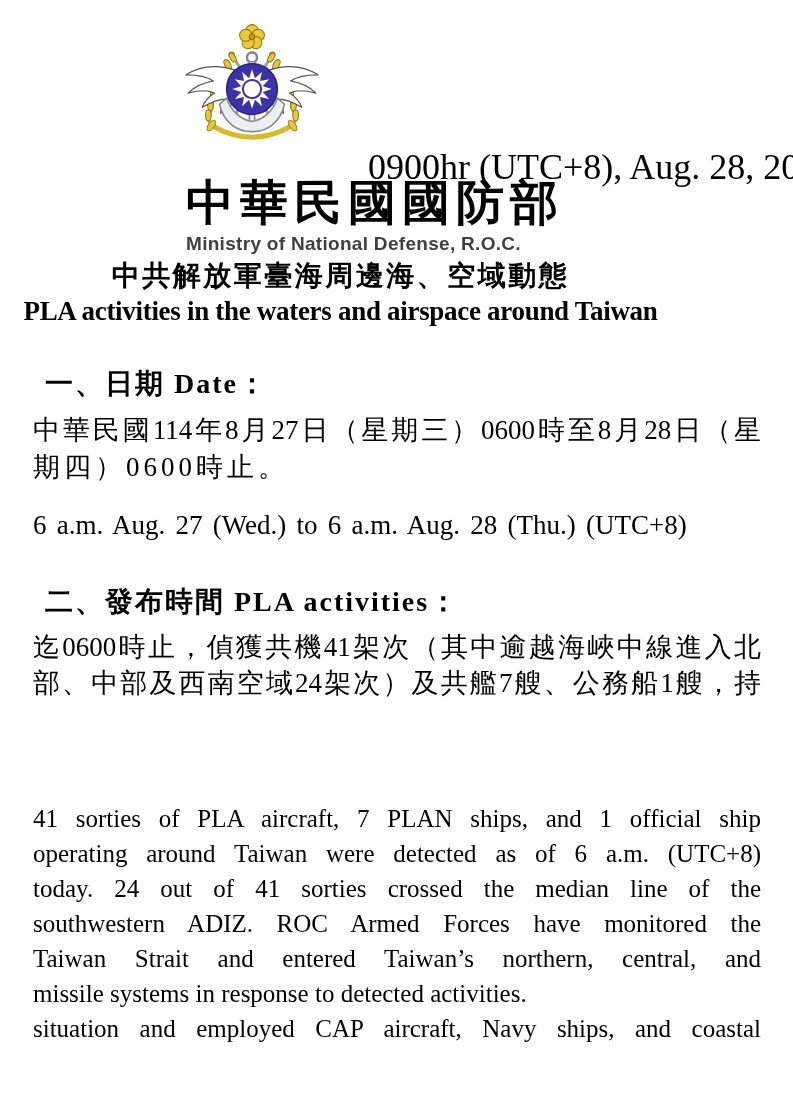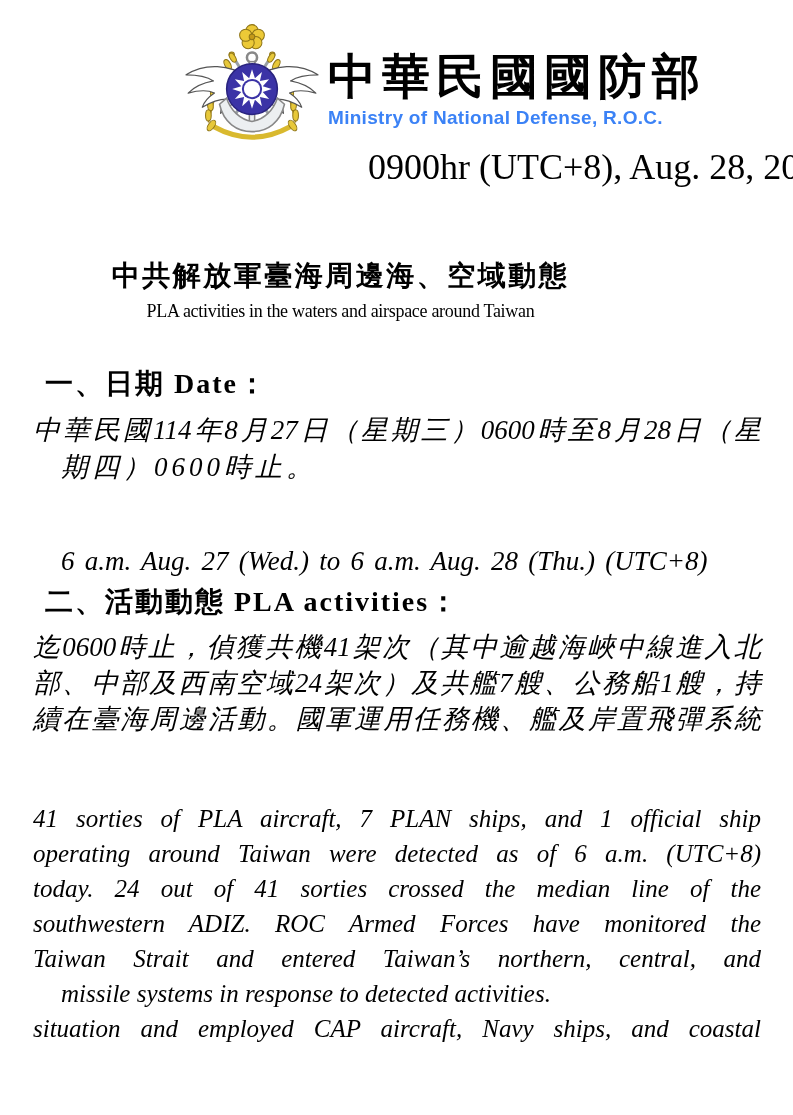--- a/index.html
+++ b/index.html
@@ -3,62 +3,62 @@
 <meta charset="utf-8">
 <style>
   html,body { margin:0; padding:0; }
   body {
     width:793px; height:1115px; background:#ffffff; color:#000;
     font-family:"Liberation Serif","DejaVu Serif",serif;
   }
   .page { position:relative; width:793px; height:1115px; overflow:hidden; background:#fff; }
 
   
-  .header-row { position:absolute; left:181px; top:24px; display:flex; align-items:flex-start; }
+  .header-row { position:absolute; left:181px; top:24px; display:flex; align-items:flex-start;flex-direction:column; }
   .emblem { width:142px; height:126px; flex:0 0 auto; }
   .org { margin-left:5px; padding-top:28px; }
   .org-zh {
     font-size:48px; font-weight:bold; line-height:1.05; letter-spacing:6px;
     white-space:nowrap;
   }
   .org-en {
     margin-top:5px; font-family:"Liberation Sans","DejaVu Sans",sans-serif;
-    font-size:19px; font-weight:bold; color:#3b82f6; letter-spacing:0.3px; white-space:nowrap;
+    font-size:19px; font-weight:bold; color:#404040; letter-spacing:0.3px; white-space:nowrap;
   }
 
   
   .release { position:absolute; left:368px; top:151px; }
   .release-zh { font-size:25px; line-height:33px; letter-spacing:2px; white-space:nowrap; }
   .release-en { font-size:36px; line-height:33px; white-space:nowrap; }
 
   
   .titleblock { position:absolute; left:0; top:257px; width:681px; text-align:center; }
   .title-zh { font-size:28px; font-weight:bold; letter-spacing:2.5px; line-height:37px; white-space:nowrap; }
-  .title-en { font-size:18px; font-weight:normal; line-height:34px; white-space:nowrap; letter-spacing:-0.3px; }
+  .title-en { font-size:27px; font-weight:bold; line-height:34px; white-space:nowrap; letter-spacing:-0.3px; }
 
   
   .sec-heading {
     position:absolute; left:33px; margin:12px;
     font-size:28px; font-weight:bold; letter-spacing:2px; line-height:36px; white-space:nowrap;
   }
   .s1-heading { top:354px; }
   .s2-heading { top:572px; }
 
-  .para { position:absolute; left:33px; width:728px;font-style:italic; }
+  .para { position:absolute; left:33px; width:728px; }
   .zh-para { font-size:27px; line-height:36.5px; }
   .s1-zh { top:412px; }
   .s2-zh { top:629px; line-height:36px; }
 
   .en-para { font-size:25px; line-height:35px; }
-  .s1-en { top:544px; font-size:27px; }
+  .s1-en { top:508px; font-size:27px; }
   .s1-en .line.last { word-spacing:3.5px; }
   .s2-en { top:801px; }
 
   .line { text-align:justify; text-align-last:justify; }
-  .line.last { text-align:left; text-align-last:auto;margin-left:28px; }
+  .line.last { text-align:left; text-align-last:auto; }
   .zh-para .line.last { letter-spacing:4px; }
 </style>
 </head>
 <body>
 
 <div class="page">
 
   <div class="header-row">
     <svg class="emblem" viewBox="0 0 140 124" aria-hidden="true">
 
@@ -143,25 +143,24 @@
 
   <h2 class="sec-heading s1-heading">一、日期 Date：</h2>
   <div class="para zh-para s1-zh">
       <div class="line">中華民國114年8月27日（星期三）0600時至8月28日（星</div>
       <div class="line last">期四）0600時止。</div>
     </div>
   <div class="para en-para s1-en">
       <div class="line last">6 a.m. Aug. 27 (Wed.) to 6 a.m. Aug. 28 (Thu.) (UTC+8)</div>
     </div>
 
-  <h2 class="sec-heading s2-heading">二、活動動態 PLA activities：</h2>
+  <h2 class="sec-heading s2-heading">二、發布時間 PLA activities：</h2>
   <div class="para zh-para s2-zh">
       <div class="line">迄0600時止，偵獲共機41架次（其中逾越海峽中線進入北</div>
       <div class="line">部、中部及西南空域24架次）及共艦7艘、公務船1艘，持</div>
-      <div class="line">續在臺海周邊活動。國軍運用任務機、艦及岸置飛彈系統</div>
     </div>
   <div class="para en-para s2-en">
       <div class="line">41 sorties of PLA aircraft, 7 PLAN ships, and 1 official ship</div>
       <div class="line">operating around Taiwan were detected as of 6 a.m. (UTC+8)</div>
       <div class="line">today. 24 out of 41 sorties crossed the median line of the</div>
       <div class="line">southwestern ADIZ. ROC Armed Forces have monitored the</div>
       <div class="line">Taiwan Strait and entered Taiwan’s northern, central, and</div>
       <div class="line last">missile systems in response to detected activities.</div>
       <div class="line">situation and employed CAP aircraft, Navy ships, and coastal</div>
     </div>

